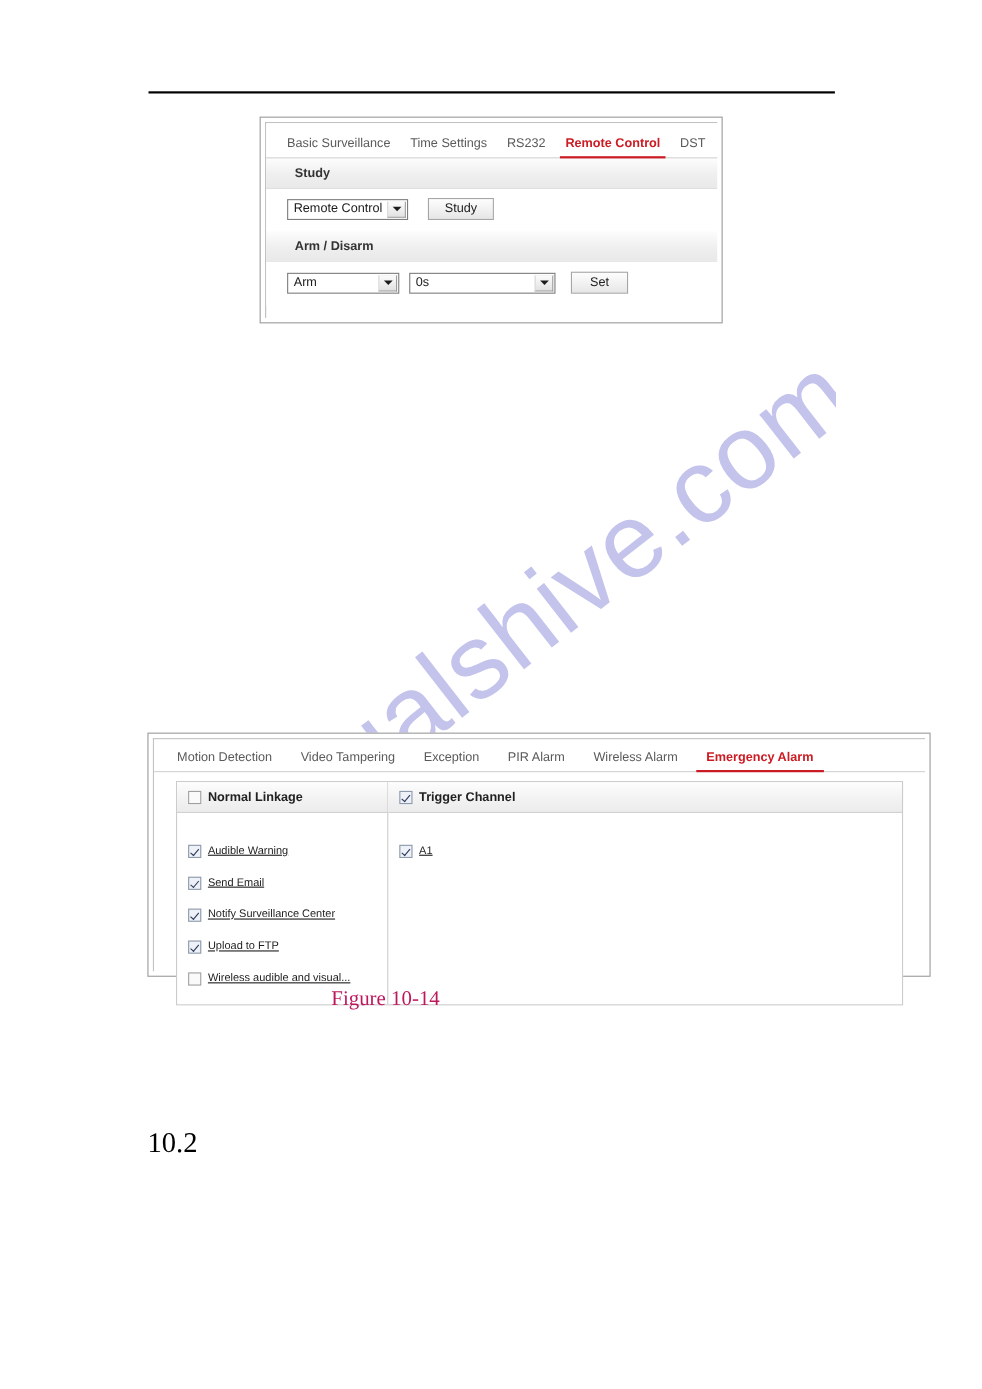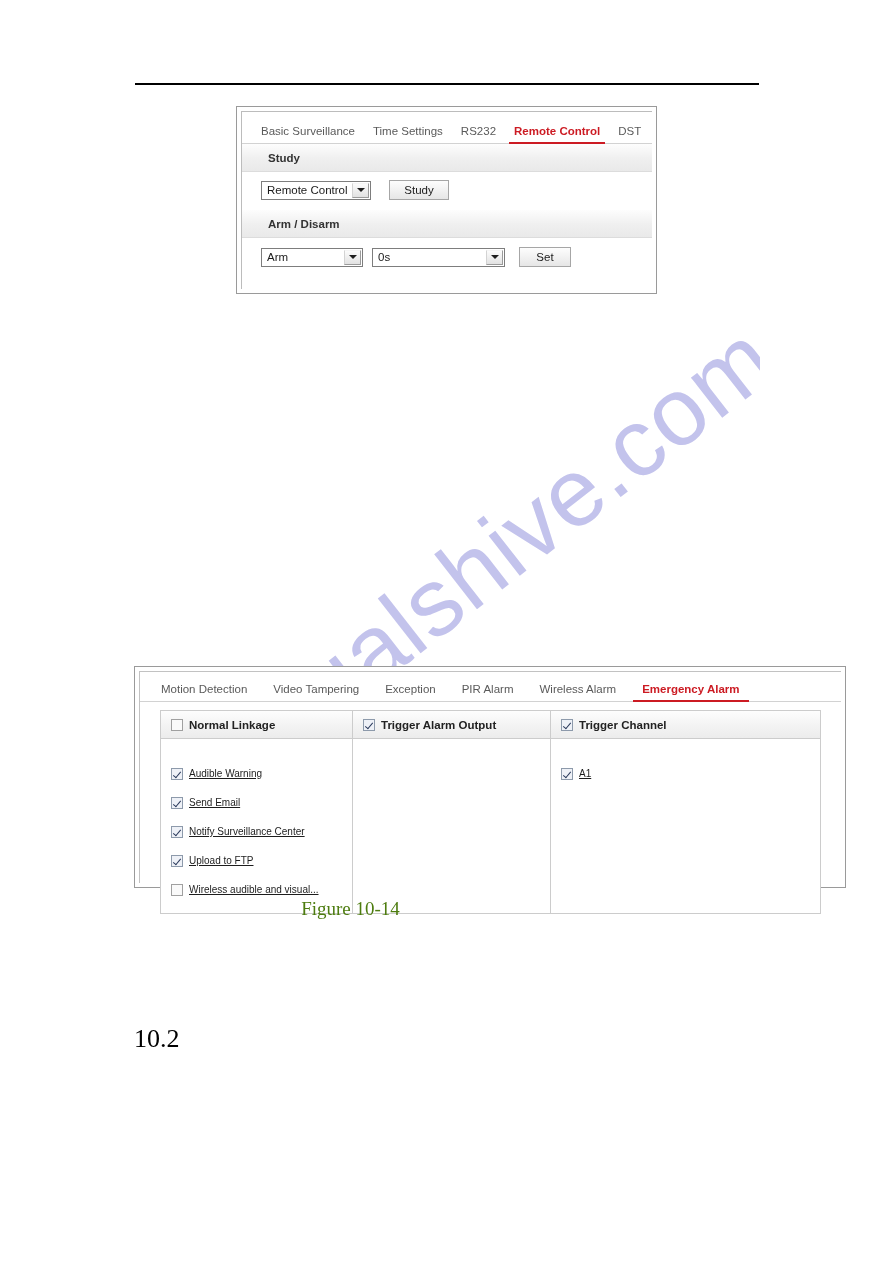--- a/index.html
+++ b/index.html
@@ -309,21 +309,21 @@
   }
 
   
   .fig-caption {
     position: absolute;
     left: 0; right: 0;
     top: 898px;
     text-align: center;
     font-family: "Liberation Serif", serif;
     font-size: 19px;
-    color: #4d7c0f;
+    color: #be185d;
     z-index: 12;
   }
   .fig-caption span { display: inline-block; transform: translateX(-96px); }
 
   .section-no {
     position: absolute;
     left: 134px;
     top: 1024px;
     font-family: "Liberation Serif", serif;
     font-size: 26px;
@@ -419,27 +419,20 @@
               <span class="cb checked"></span>
               <span>Upload to FTP</span>
             </div>
             <div class="citem">
               <span class="cb"></span>
               <span>Wireless audible and visual...</span>
             </div>
           </div>
         </div>
 
-        <div class="lcol c2">
-          <div class="lhead">
-            <span class="cb checked"></span>
-            <span>Trigger Alarm Output</span>
-          </div>
-          <div class="lbody"></div>
-        </div>
 
         <div class="lcol c3">
           <div class="lhead">
             <span class="cb checked"></span>
             <span>Trigger Channel</span>
           </div>
           <div class="lbody">
             <div class="citem">
               <span class="cb checked"></span>
               <span>A1</span>

